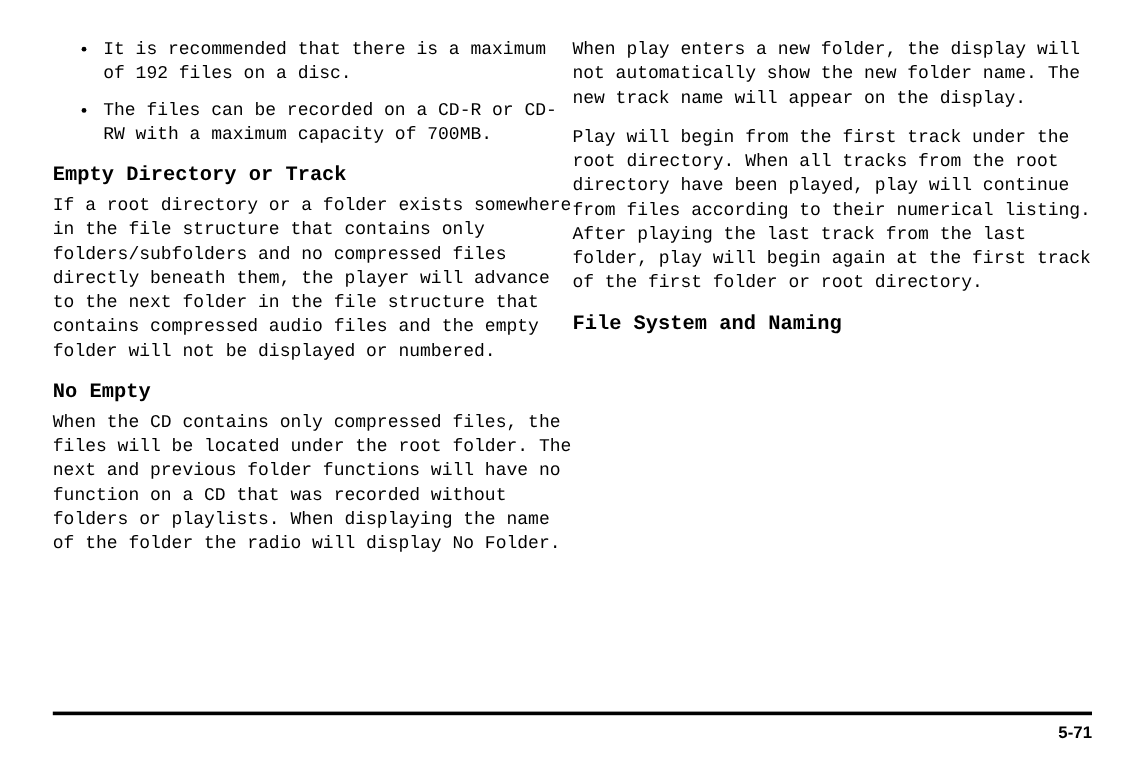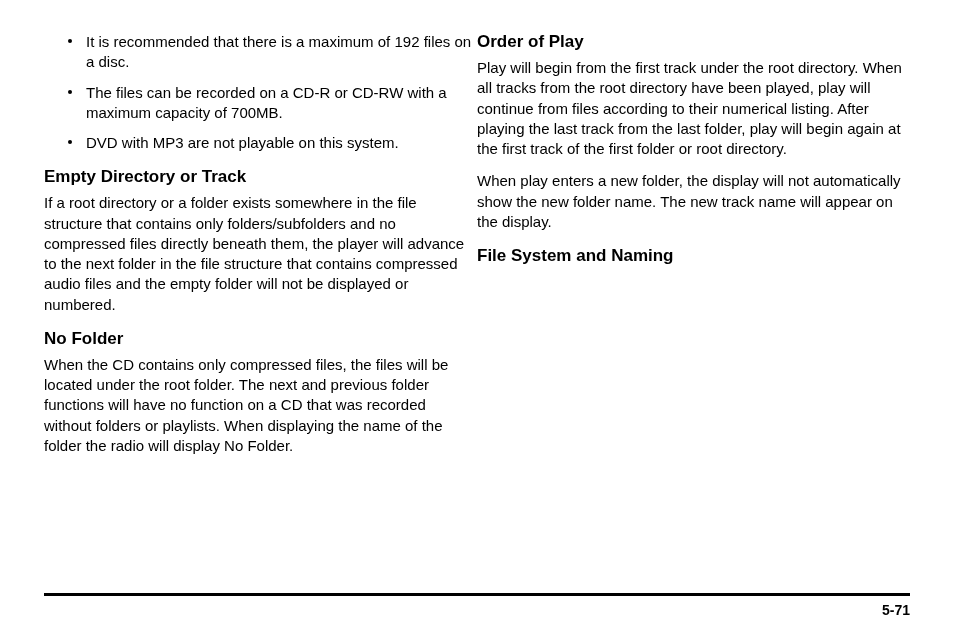--- a/index.html
+++ b/index.html
@@ -11,20 +11,21 @@
   }
   .page {
     width: 954px;
     height: 638px;
     box-sizing: border-box;
     padding: 32px 44px 20px 44px;
     position: relative;
   }
   .cols {
     display: flex;
+    font-family: Liberation Mono, monospace;
   }
   .col {
     flex: 1 1 0;
     min-width: 0;
   }
   ul.bullets {
     list-style: none;
     margin: 0 0 14px 0;
     padding: 0 0 0 26px;
   }
@@ -80,38 +81,33 @@
     <div class="col">
       <ul class="bullets">
         <li>
           <span class="dot"></span>
           <span>It is recommended that there is a maximum of 192 files on a disc.</span>
         </li>
         <li>
           <span class="dot"></span>
           <span>The files can be recorded on a CD-R or CD-RW with a maximum capacity of 700MB.</span>
         </li>
-        <li>
-          <span class="dot"></span>
-          <span>DVD with MP3 are not playable on this system.</span>
-        </li>
       </ul>
 
 
       <h2 class="section">Empty Directory or Track</h2>
       <p class="body">If a root directory or a folder exists somewhere in the file structure that contains only folders/subfolders and no compressed files directly beneath them, the player will advance to the next folder in the file structure that contains compressed audio files and the empty folder will not be displayed or numbered.</p>
 
-      <h2 class="section">No Folder</h2>
+      <h2 class="section">No Empty</h2>
       <p class="body">When the CD contains only compressed files, the files will be located under the root folder. The next and previous folder functions will have no function on a CD that was recorded without folders or playlists. When displaying the name of the folder the radio will display No Folder.</p>
     </div>
 
     <div class="col">
-      <h2 class="section" style="margin-top:0">Order of Play</h2>
+      <p class="body">When play enters a new folder, the display will not automatically show the new folder name. The new track name will appear on the display.</p>
       <p class="body">Play will begin from the first track under the root directory. When all tracks from the root directory have been played, play will continue from files according to their numerical listing. After playing the last track from the last folder, play will begin again at the first track of the first folder or root directory.</p>
-      <p class="body">When play enters a new folder, the display will not automatically show the new folder name. The new track name will appear on the display.</p>
 
       <h2 class="section">File System and Naming</h2>
     </div>
 
   </div>
 
   <div class="footer">
     <div class="rule"></div>
     <div class="pagenum">5-71</div>
   </div>

